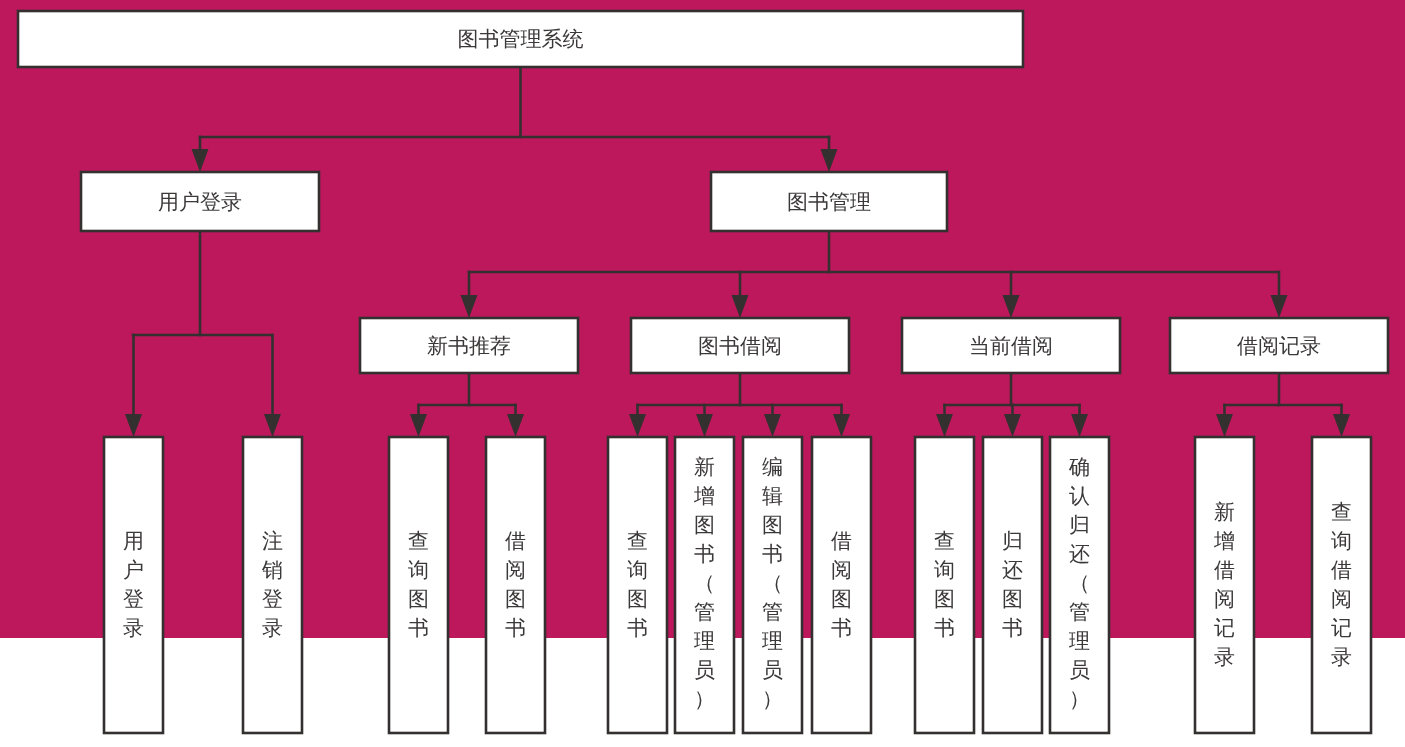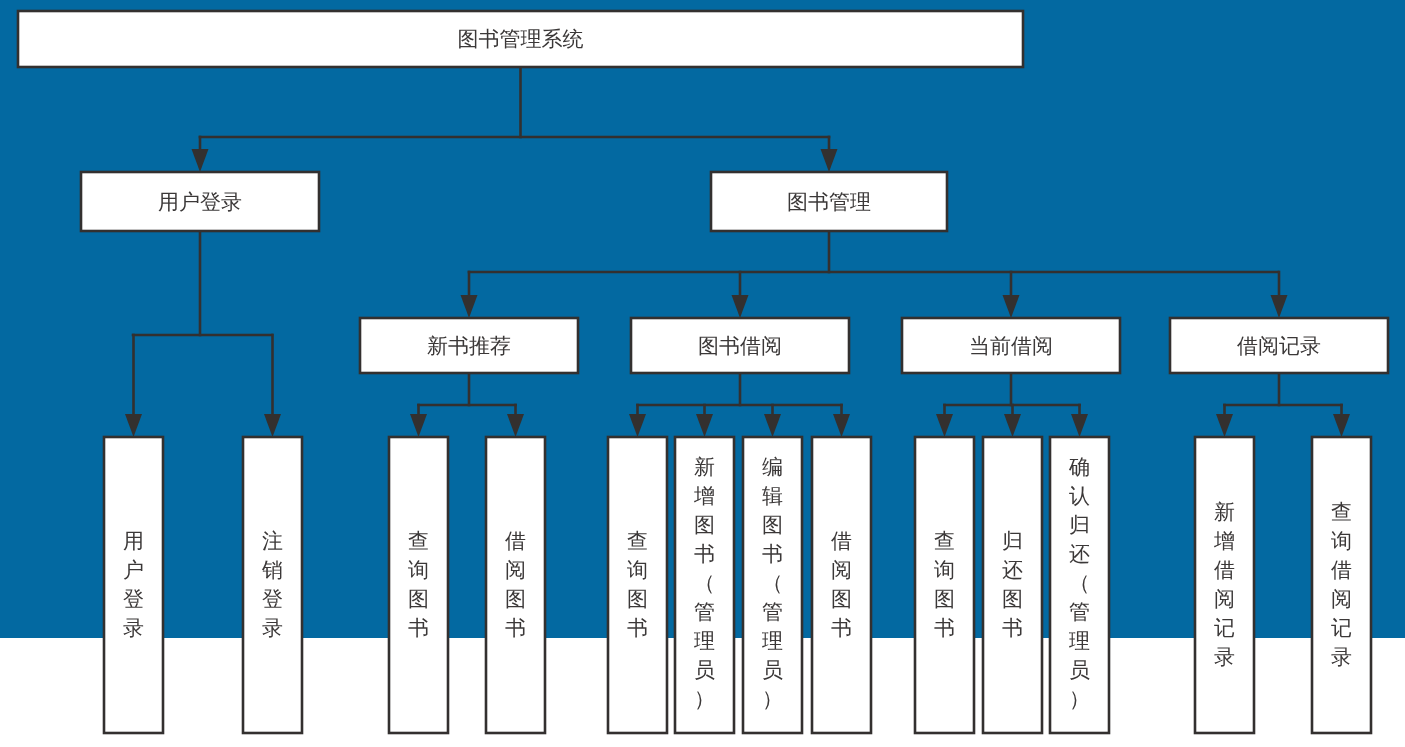--- a/index.html
+++ b/index.html
@@ -10,21 +10,21 @@
   body {
     width: 1405px;
     height: 747px;
     font-family: "DejaVu Sans", "Liberation Sans", sans-serif;
     overflow: hidden;
   }
   #diagram-root {
     position: relative;
     width: 1405px;
     height: 638px;
-    background: #0369a1;
+    background: #be185d;
   }
   svg.diagram-canvas {
     position: absolute;
     left: 0;
     top: 0;
     width: 1405px;
     height: 747px;
   }
   .node-box {
     fill: #ffffff;

